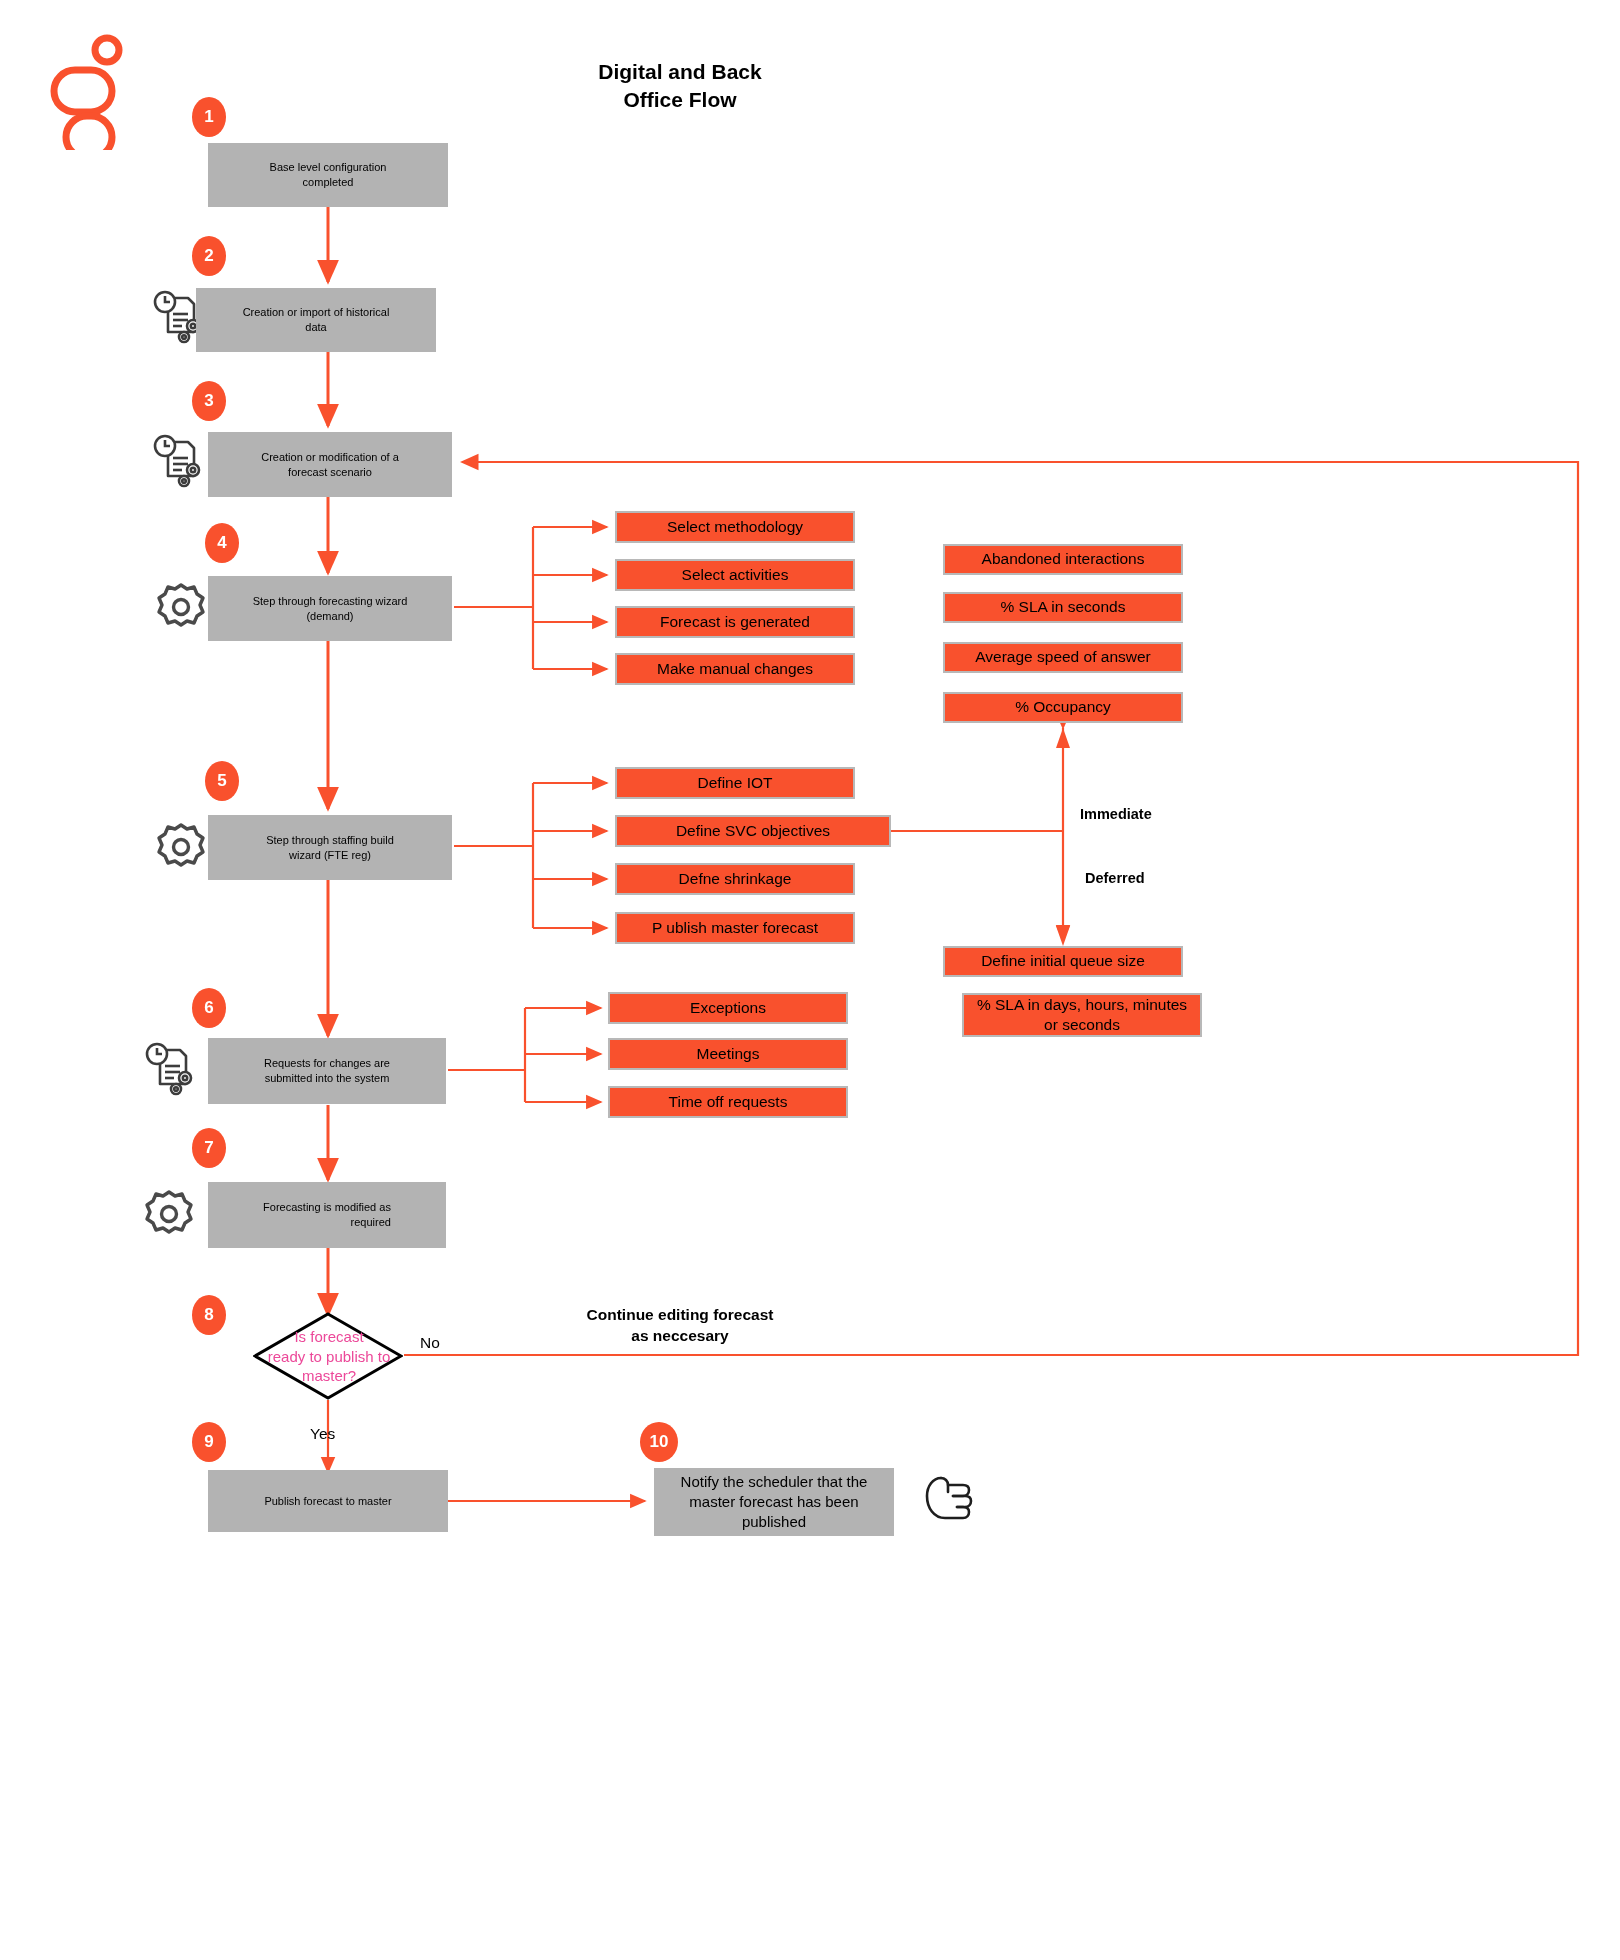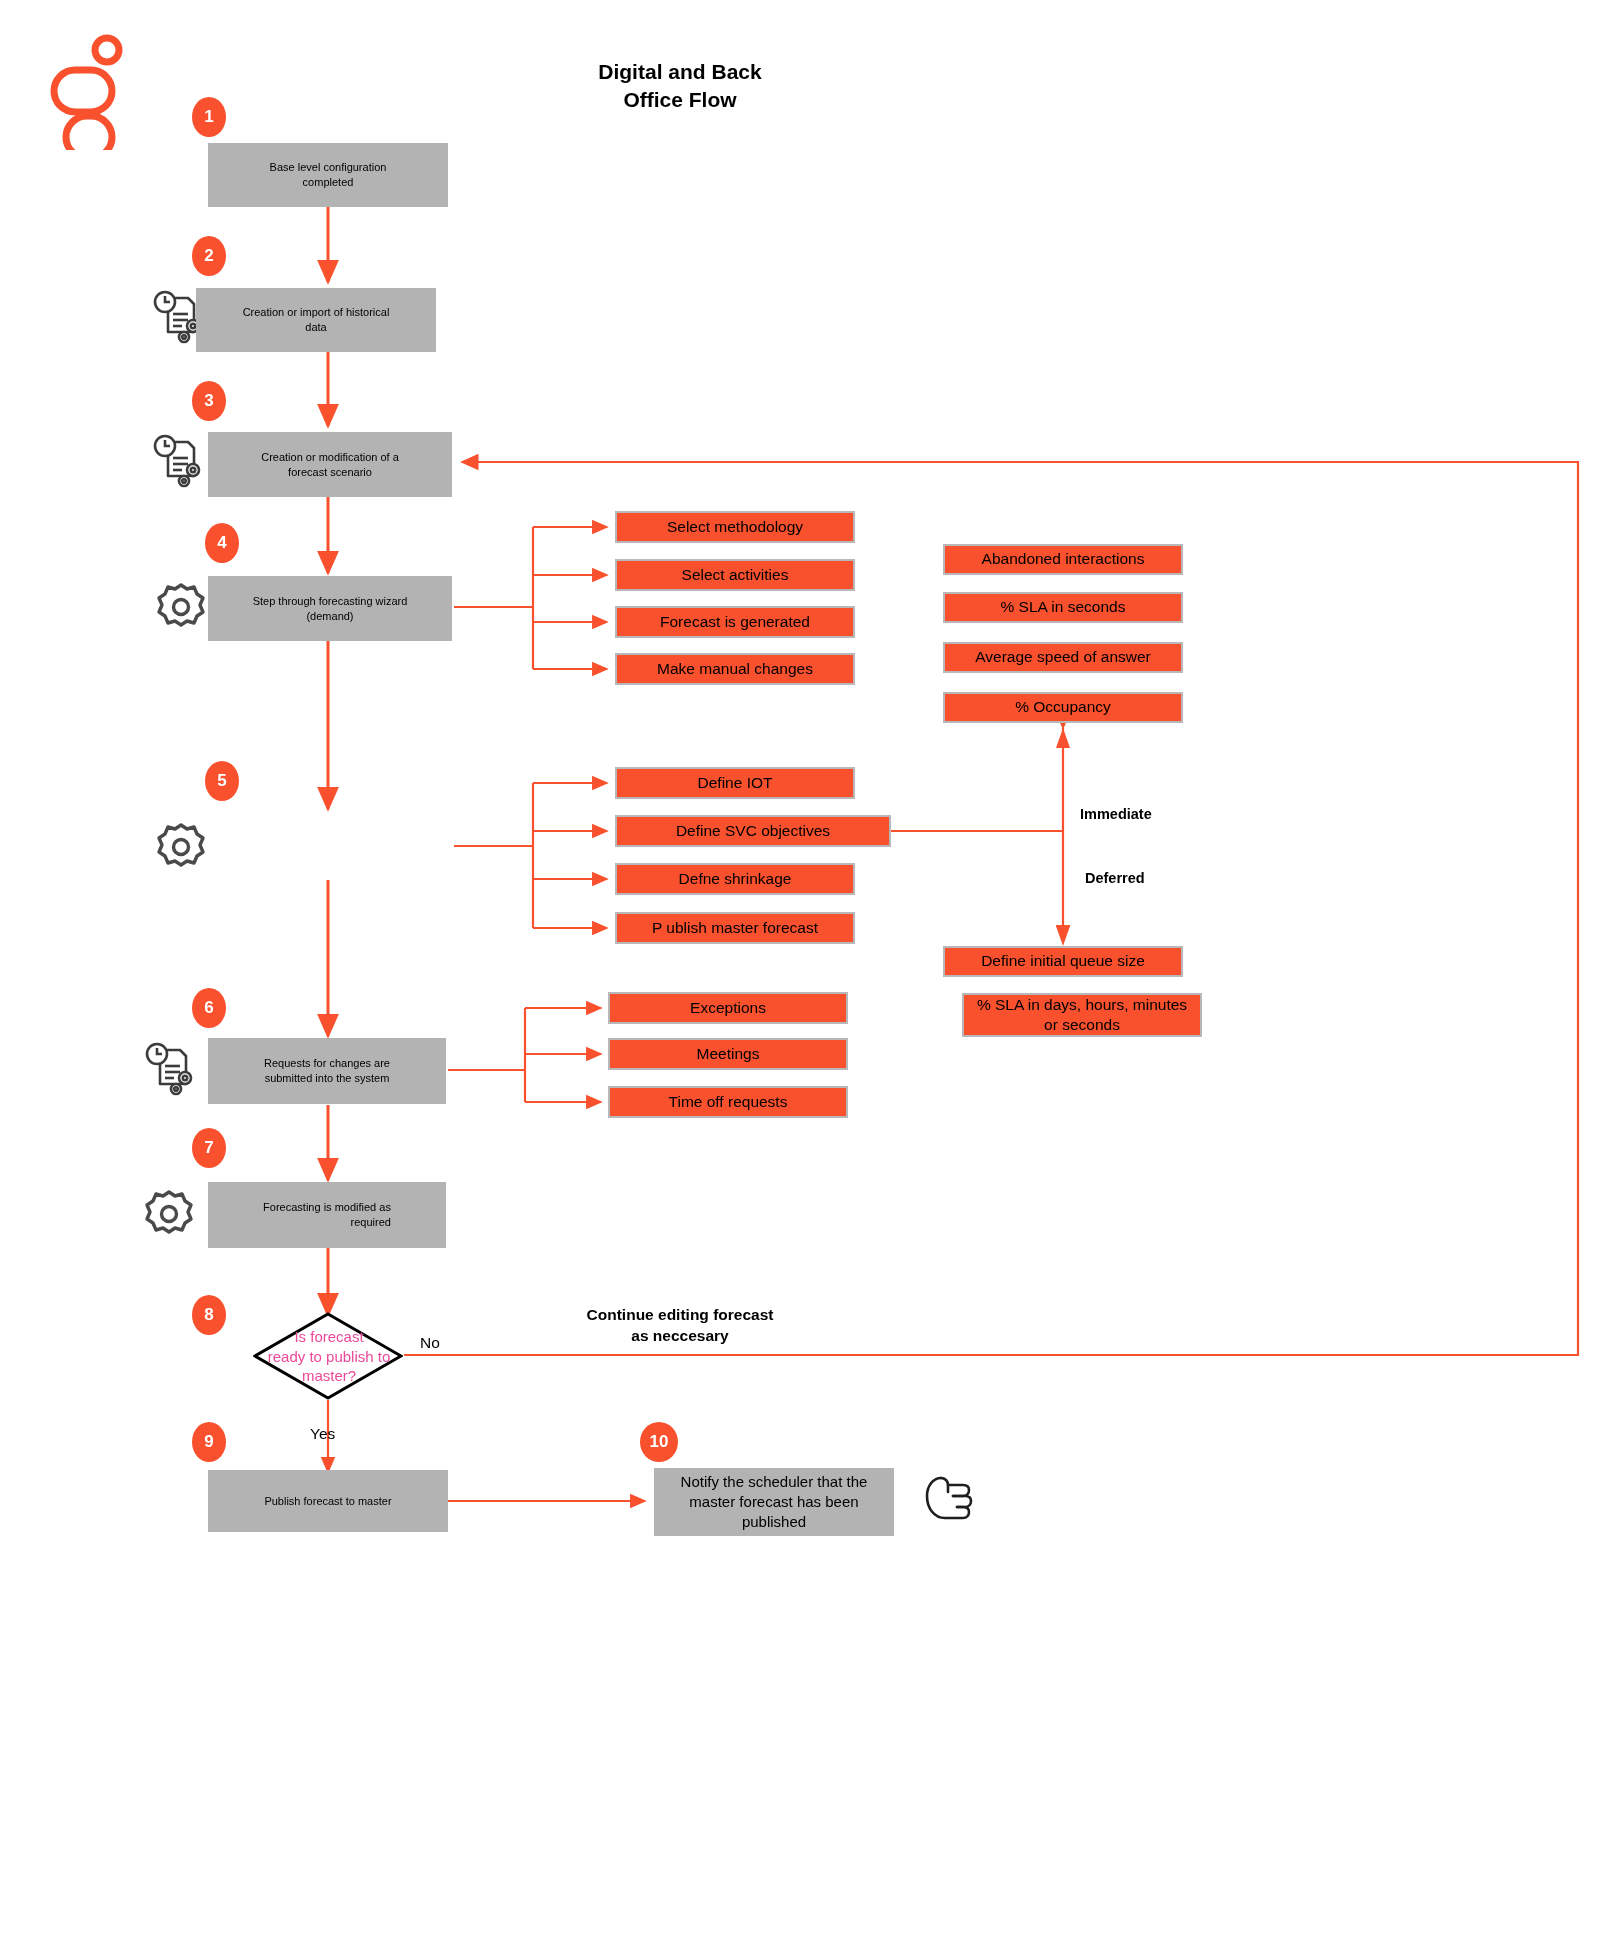--- a/index.html
+++ b/index.html
@@ -268,20 +268,22 @@
 
   <div class="gray-box" style="left:196px; top:288px; width:240px; height:64px;">Creation or import of historical
 data</div>
 
   <div class="gray-box" style="left:208px; top:432px; width:244px; height:65px;">Creation or modification of a
 forecast scenario</div>
 
   <div class="gray-box" style="left:208px; top:576px; width:244px; height:65px;">Step through forecasting wizard
 (demand)</div>
 
+  <div class="gray-box" style="left:208px; top:815px; width:244px; height:65px;">Step through staffing build
+wizard (FTE reg)</div>
 
   <div class="gray-box" style="left:208px; top:1038px; width:238px; height:66px;">Requests for changes are
 submitted into the system</div>
 
   <div class="gray-box" style="left:208px; top:1182px; width:238px; height:66px;text-align:right;">Forecasting is modified as
 required</div>
 
   <div class="gray-box" style="left:208px; top:1470px; width:240px; height:62px;">Publish forecast to master</div>
 
   <div class="gray-box" style="left:654px; top:1468px; width:240px; height:68px; font-size:15px;">Notify the scheduler that the

